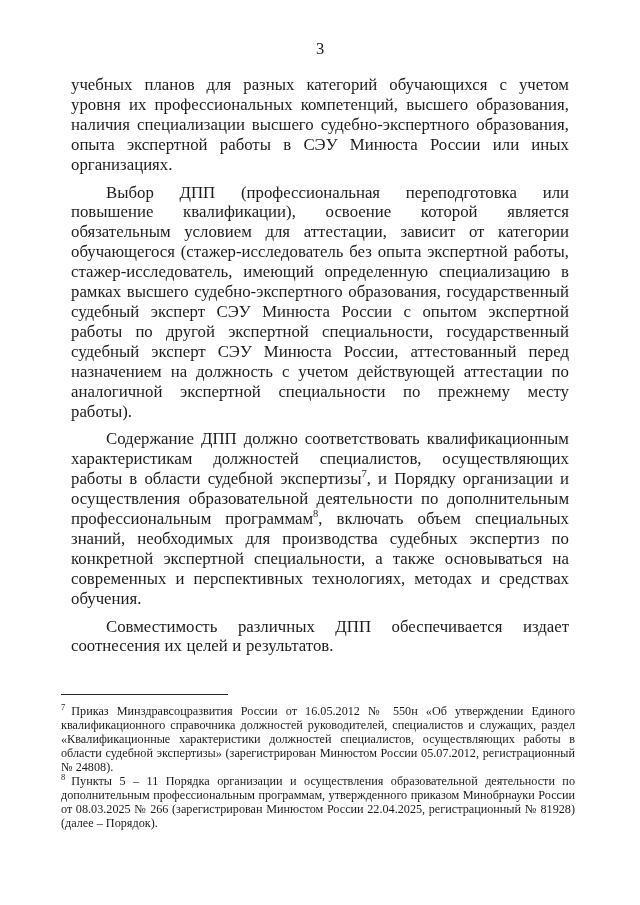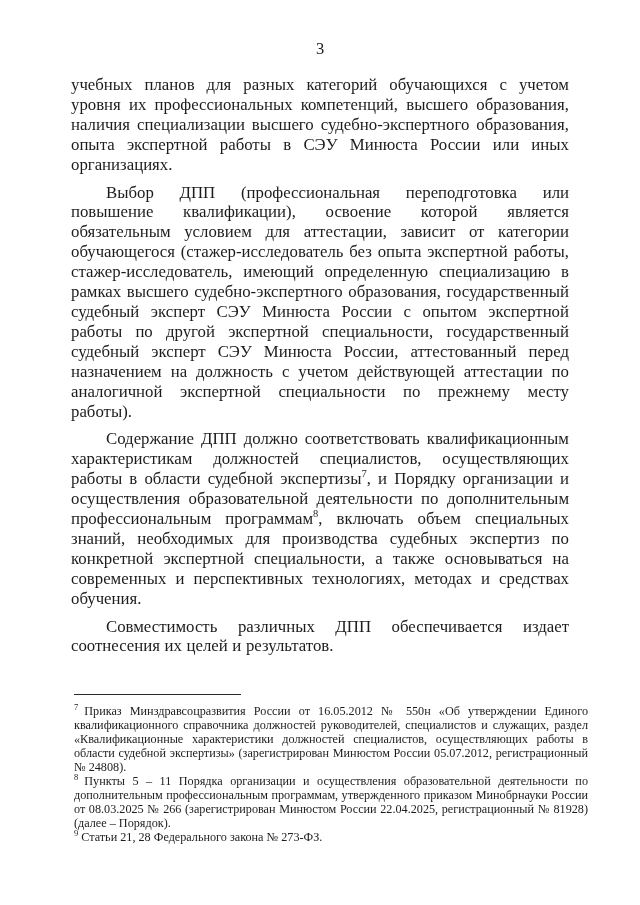--- a/index.html
+++ b/index.html
@@ -38,21 +38,21 @@
   .para.no-indent {
     text-indent: 0;
   }
   .fn-ref {
     font-size: 10.5px;
     line-height: 0;
     vertical-align: super;
   }
   .footnotes {
     position: absolute;
-    left: 74px;
+    left: 61px;
     top: 694px;
     width: 514px;
     font-size: 12.2px;
     line-height: 14px;
     text-align: justify;
     hyphens: none;
   }
   .fn-rule {
     width: 167px;
     height: 0;
@@ -94,17 +94,16 @@
   </div>
 
   <div class="footnotes">
 
     <div class="fn-rule"></div>
 
     <p class="fn"><sup class="fn-marker">7</sup><span>Приказ Минздравсоцразвития России от 16.05.2012 № 550н «Об утверждении Единого квалификационного справочника должностей руководителей, специалистов и служащих, раздел «Квалификационные характеристики должностей специалистов, осуществляющих работы в области судебной экспертизы» (зарегистрирован Минюстом России 05.07.2012, регистрационный № 24808).</span></p>
 
     <p class="fn"><sup class="fn-marker">8</sup><span>Пункты 5 – 11 Порядка организации и осуществления образовательной деятельности по дополнительным профессиональным программам, утвержденного приказом Минобрнауки России от 08.03.2025 № 266 (зарегистрирован Минюстом России 22.04.2025, регистрационный № 81928) (далее – Порядок).</span></p>
 
-    <p class="fn fn-tight"><sup class="fn-marker">9</sup><span>Статьи 21, 28 Федерального закона № 273-ФЗ.</span></p>
 
   </div>
 
 </div>
 
 </body></html>

